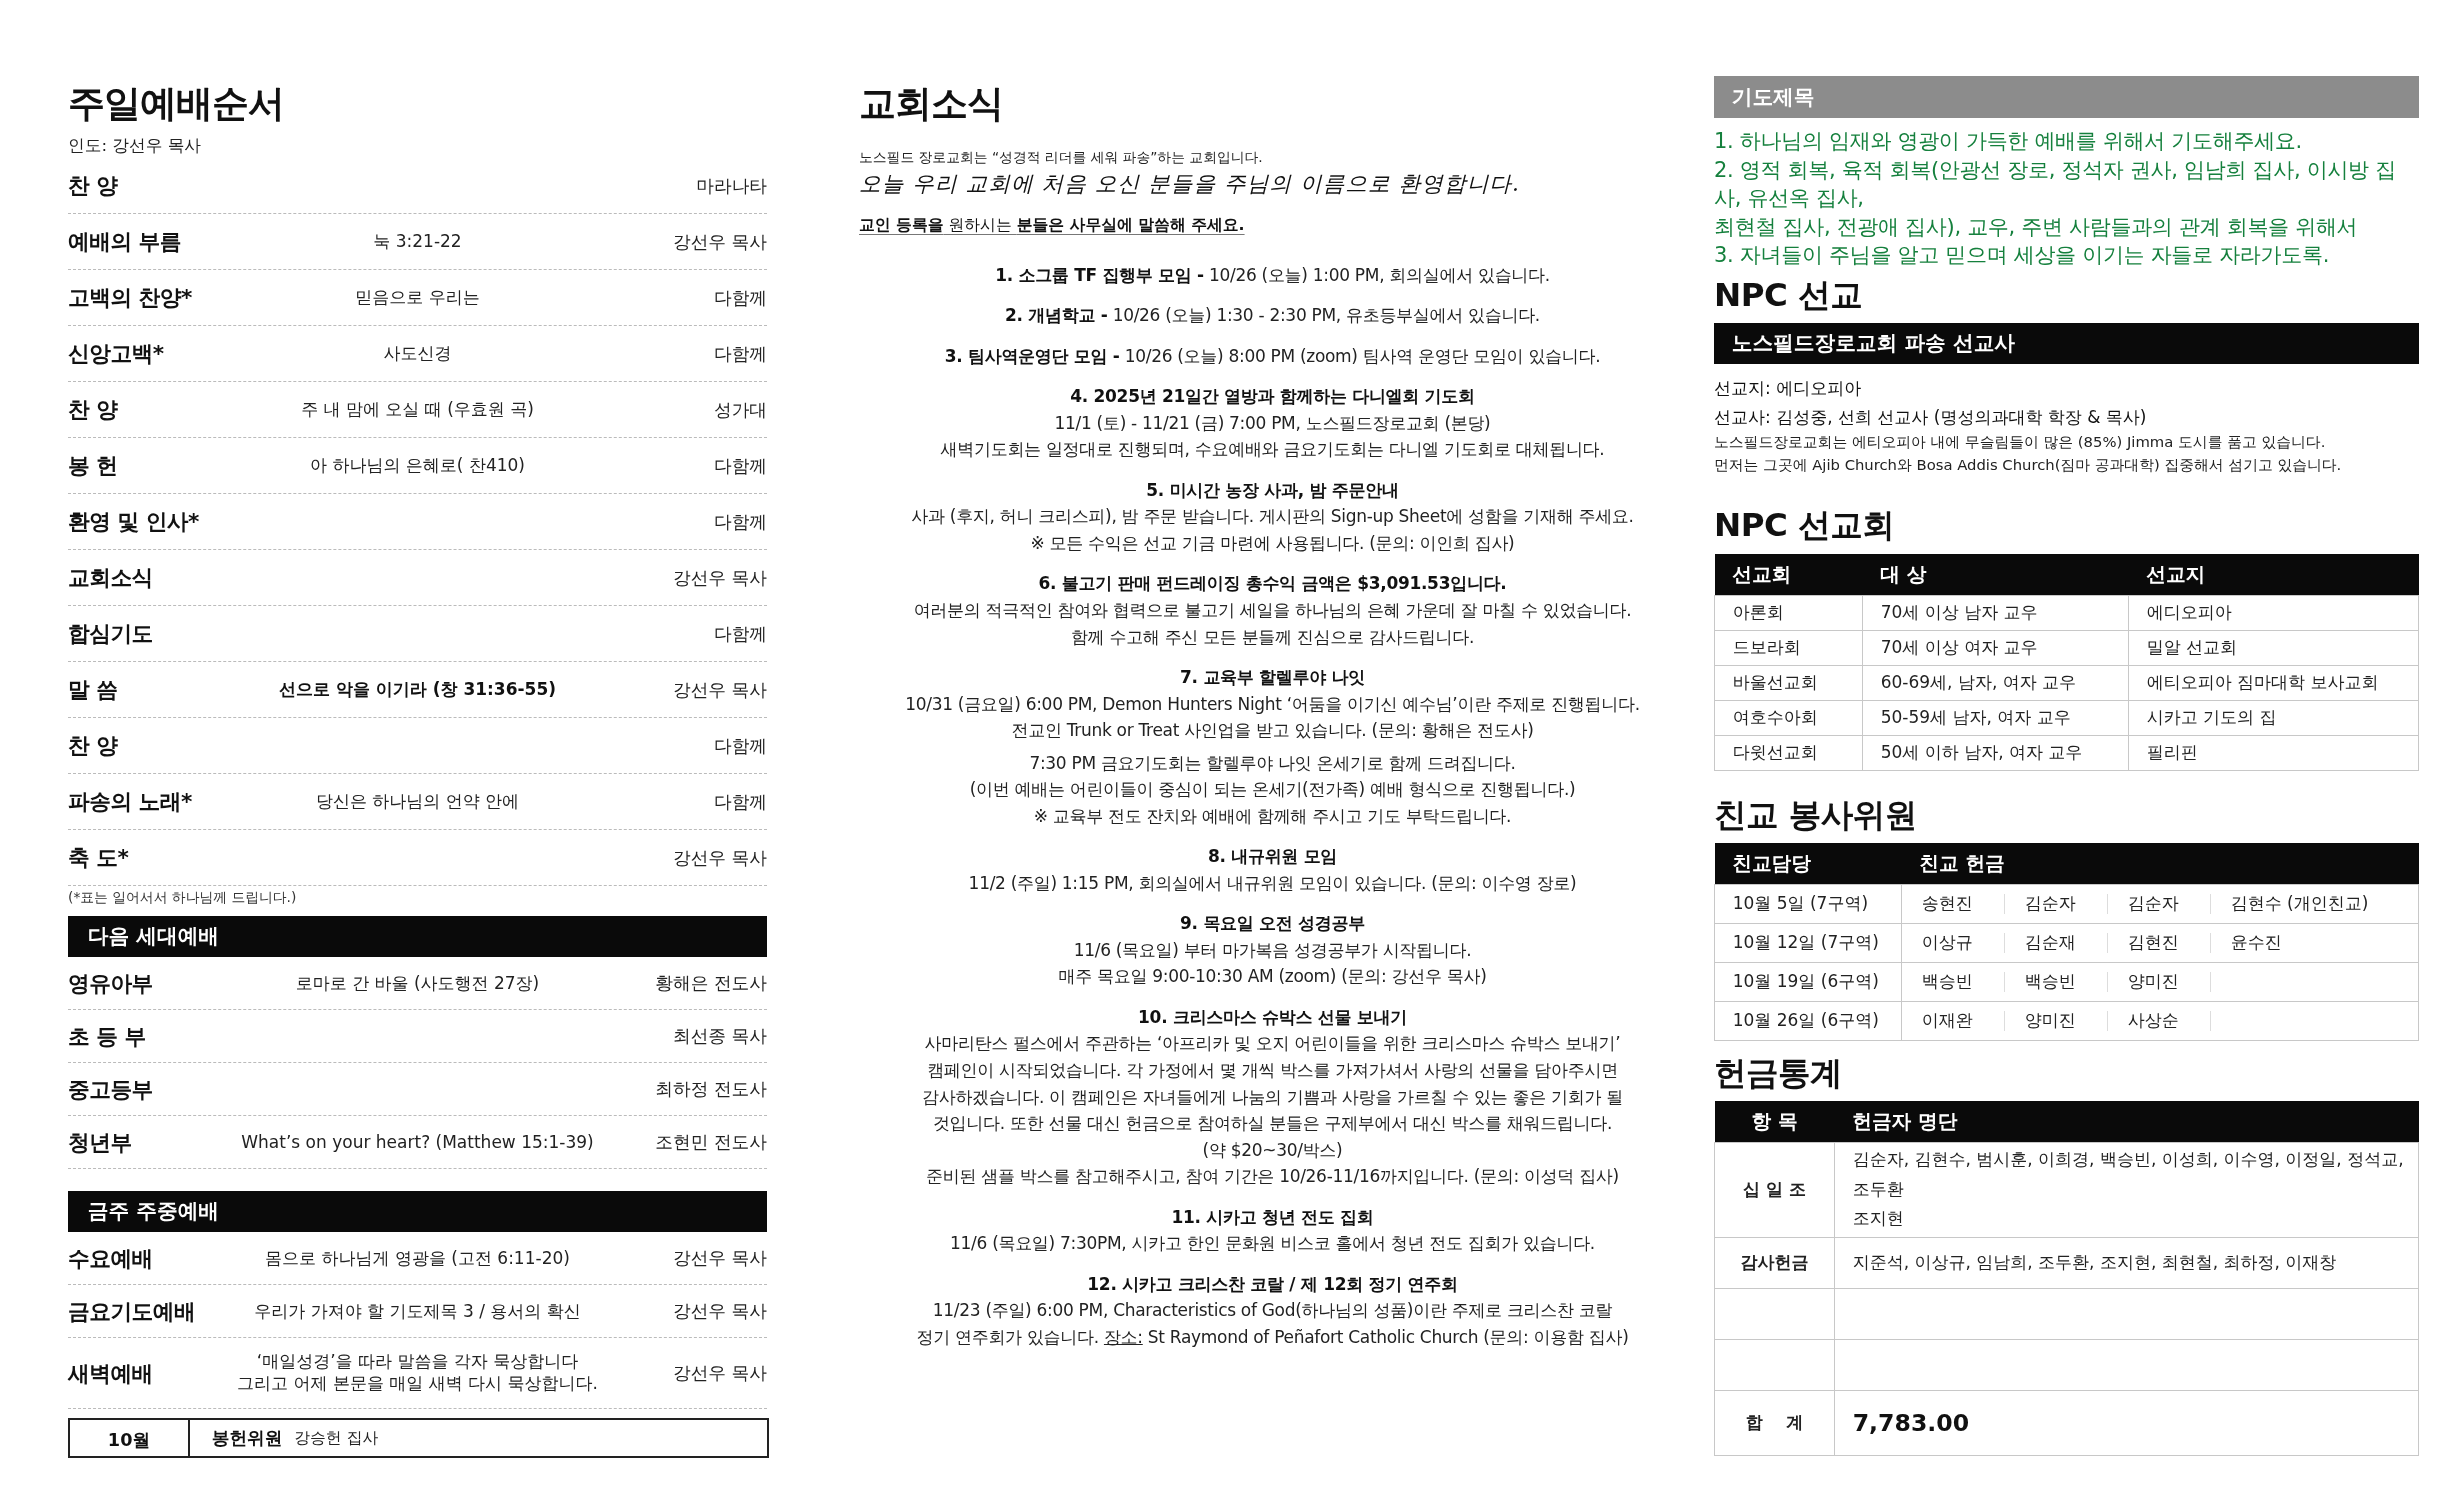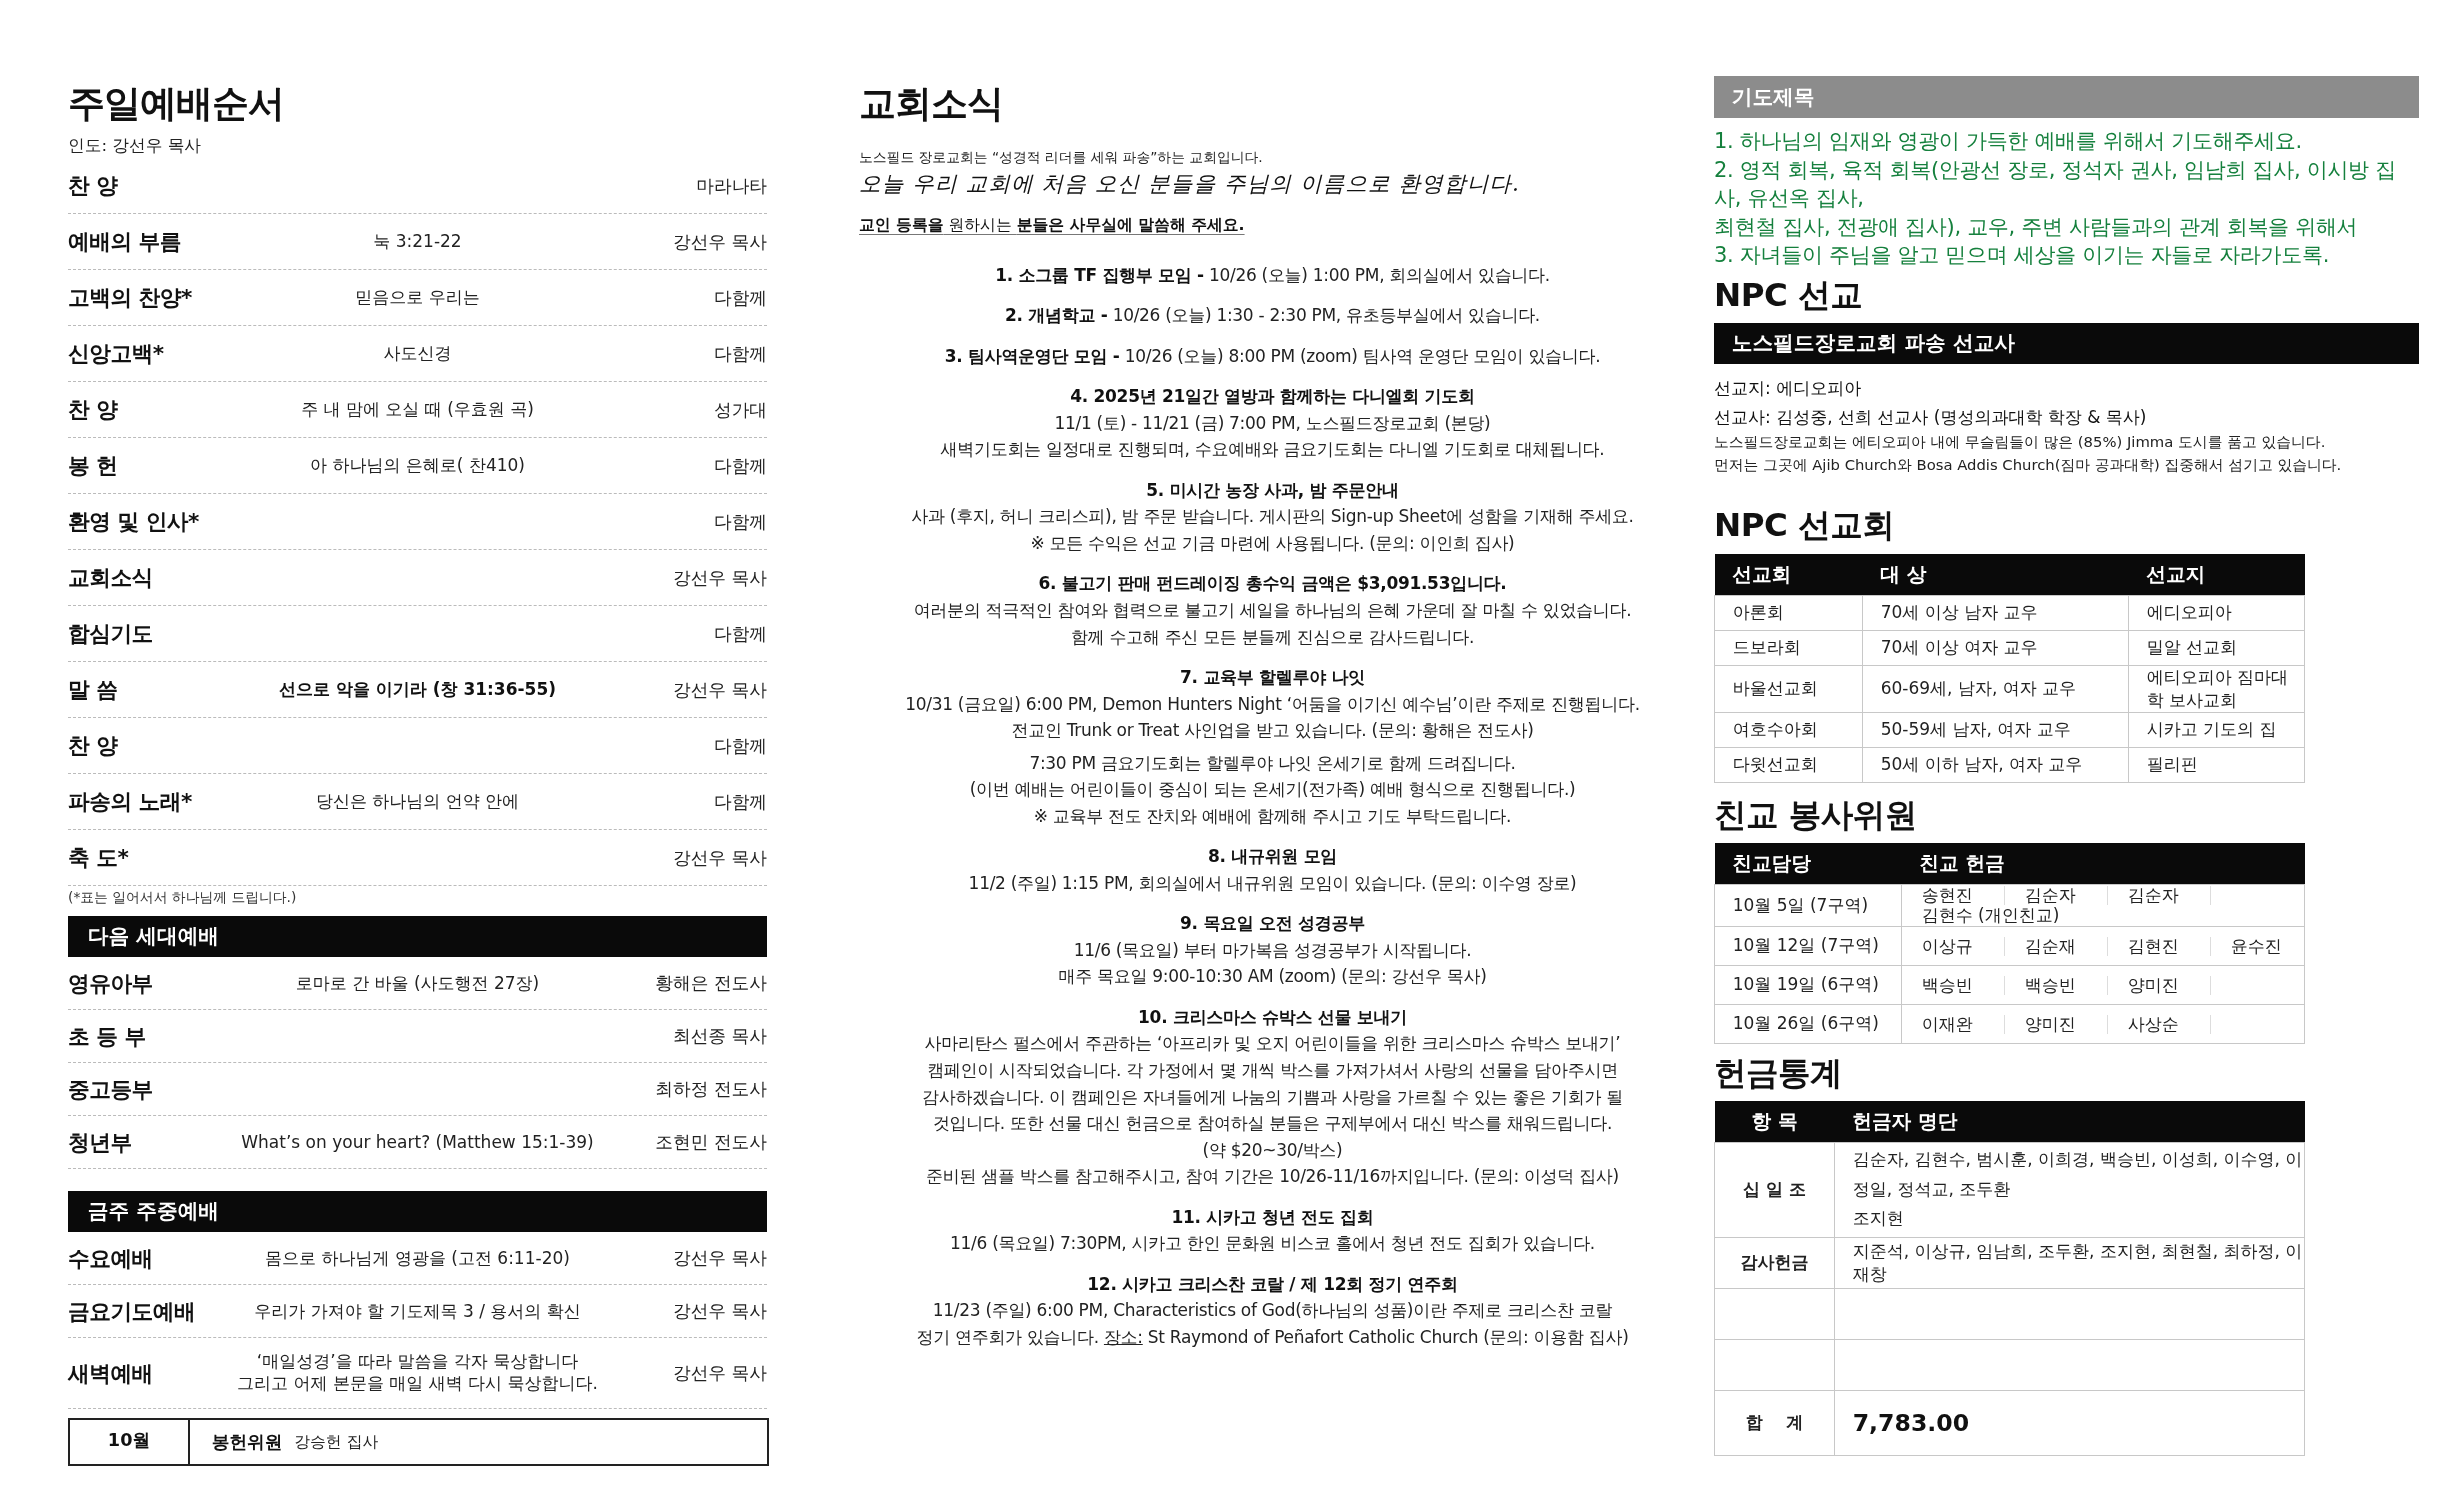--- a/index.html
+++ b/index.html
@@ -22,21 +22,21 @@
   .orow .mid { position: absolute; left: 0; right: 0; text-align: center; font-size: 17px; color: #222; pointer-events: none; }
   .orow .mid.bold { font-weight: bold; color: #111; }
   .orow .who { margin-left: auto; font-size: 17.7px; color: #222; }
   .note { position: absolute; top: 889px; font-size: 13.8px; color: #333; }
   .blackbar { background: #0a0a0a; color: #fff; font-weight: bold; font-size: 20.7px; height: 41px; line-height: 41px; padding-left: 19.7px; }
   .sec2 { position: absolute; top: 916px; width: 699px; }
   .sec3 { position: absolute; top: 1191px; width: 699px; }
   .orow.s { height: 53px; }
   .orow.tall { height: 71px; }
   .orow .mid.two { line-height: 21.7px; }
-  .monthbox { position: absolute; top: 1418px; width: 701px; height: 48px; border: 2px solid #222; display: flex; align-items: center; }
+  .monthbox { position: absolute; top: 1418px; width: 701px; height: 40px; border: 2px solid #222; display: flex; align-items: center; }
   .monthbox .m { width: 120px; text-align: center; font-weight: bold; font-size: 17.7px; border-right: 2px solid #222; height: 100%; line-height: 40px; }
   .monthbox .k { font-weight: bold; font-size: 17.7px; margin-left: 21.7px; }
   .monthbox .v { font-size: 15.8px; margin-left: 11.8px; color: #222; }
 
   
   #mid .h1 { position: absolute; top: 79px; }
   .intro1 { position: absolute; top: 149px; font-size: 13.8px; color: #222; }
   .hand { position: absolute; top: 169px; font-family: "DejaVu Serif", serif; font-style: italic; font-size: 21.7px; color: #111; letter-spacing: 1px; }
   .intro2 { position: absolute; top: 215px; font-size: 15.8px; text-decoration: underline; text-decoration-color: #777; text-underline-offset: 3.9px; }
   .intro2 b { font-weight: bold; }
@@ -49,21 +49,21 @@
 
   
   .graybar { position: absolute; top: 76px; width: 705px; height: 42px; background: #8c8c8c; color: #fff; font-weight: bold; font-size: 20.7px; line-height: 42px; padding-left: 17.7px; }
   .prayer { position: absolute; top: 127px; font-size: 21px; line-height: 28.6px; color: #15803d; letter-spacing: -0.3px; }
   .rh { position: absolute; font-weight: bold; font-size: 32.5px; letter-spacing: -0.5px; }
   .mbar { position: absolute; top: 323px; width: 705px; height: 41px; background: #0a0a0a; color: #fff; font-weight: bold; font-size: 20.7px; line-height: 41px; padding-left: 17.7px; }
   .msn { position: absolute; top: 374px; font-size: 17px; color: #222; }
   .msn .b { font-weight: normal; color: #111; line-height: 28.6px; }
   .msn .s { font-size: 14.8px; line-height: 22.7px; }
 
-  table { border-collapse: collapse; position: absolute; width: 591px; }
+  table { border-collapse: collapse; position: absolute; width: 705px; }
   th { background: #0a0a0a; color: #fff; text-align: left; font-size: 19.7px; font-weight: bold; height: 41px; padding-left: 17.7px; }
   td { border: 1.5px solid #c8c8c8; font-size: 17px; color: #222; padding-left: 17.7px; }
   #t-soc { top: 554px; }
   #t-soc td { height: 35px; }
   #t-fel { top: 843px; }
   #t-fel td { height: 39px; }
   #t-fel td.names { padding-left: 0; }
   .nm { display: inline-block; width: 103px; padding-left: 19.7px; border-right: 1.5px solid #ddd; line-height: 19.7px; }
   .nm:last-child { border-right: none; width: auto; }
   #t-off { top: 1101px; }

